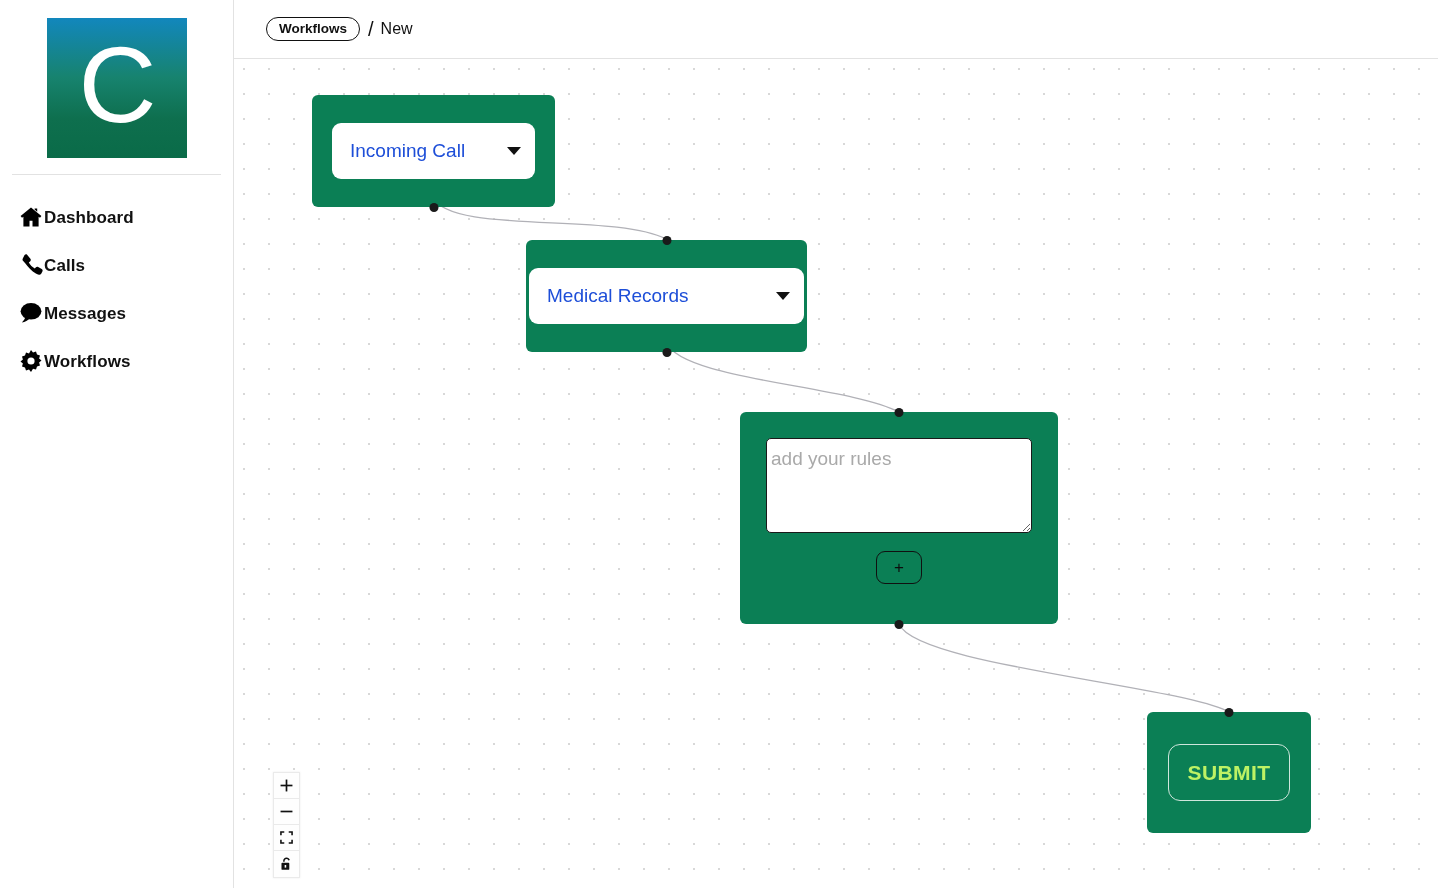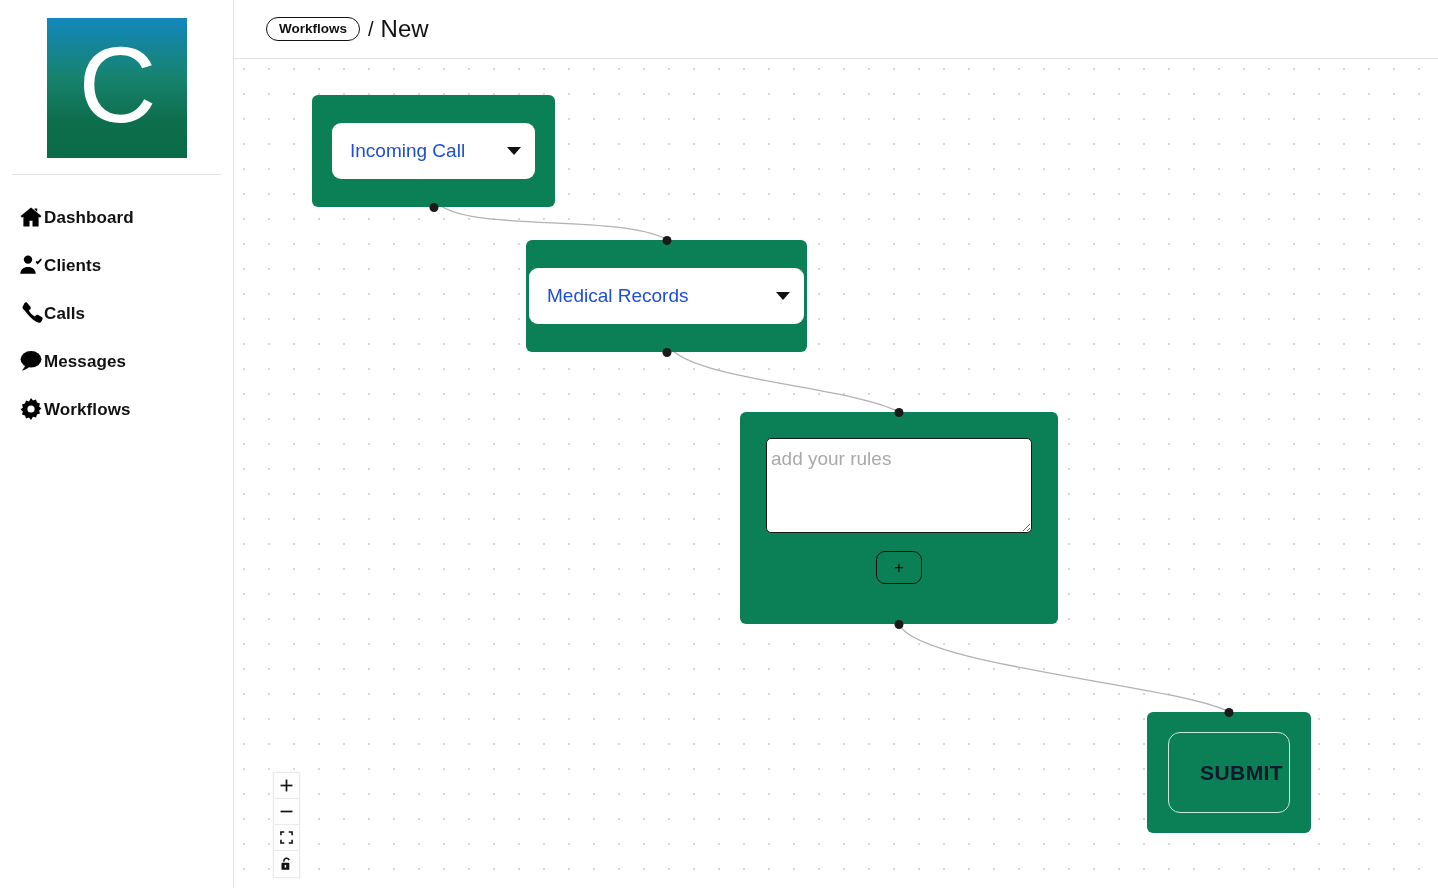--- a/index.html
+++ b/index.html
@@ -115,21 +115,21 @@
     cursor: pointer;
     background: #fff;
   }
   .crumb-sep {
     font-size: 20px;
     color: #111;
     margin: 0 7px 0 8px;
     font-weight: 400;
   }
   .crumb-current {
-    font-size: 24px;
+    font-size: 16px;
     color: #111;
     font-weight: 400;
   }
 
   
   #canvas {
     position: absolute;
     top: 60px; left: 0; right: 0; bottom: 0;
     overflow: hidden;
     background-color: #ffffff;
@@ -212,31 +212,30 @@
     align-items: center;
     justify-content: center;
     font-family: "Liberation Sans", sans-serif;
     padding: 0;
   }
 
   
   .node-submit { display: flex; align-items: center; justify-content: center; }
   .submit-btn {
     width: 122px;
-    height: 81px;
+    height: 57px;
     background: transparent;
     border: 1.4px solid #cfe6dc;
     border-radius: 12px;
-    color: #0f172a;
+    color: #bef264;
     font-size: 21px;
     font-weight: 700;
     letter-spacing: 0.4px;
     cursor: pointer;
     font-family: "Liberation Sans", sans-serif;
-    text-align: right;
   }
 
   
   .handle {
     position: absolute;
     width: 9px; height: 9px;
     background: #1a1a1a;
     border-radius: 50%;
     left: 50%;
     transform: translateX(-50%);
@@ -292,30 +291,20 @@
 
       <a class="nav-item">
         <span class="nav-icon">
           <svg width="24" height="24" viewBox="0 0 24 24" fill="currentColor">
             <path d="M12 2.6 1.6 11.1l1.4 1.7 1.4-1.15V21.4h6.1v-5.6h3v5.6h6.1v-9.75l1.4 1.15 1.4-1.7L12 2.6zm6.2 4.1V3.6h-2.6v1.0l2.6 2.1z"></path>
           </svg>
         </span>
         <span class="nav-label">Dashboard</span>
       </a>
 
-      <a class="nav-item">
-        <span class="nav-icon">
-          <svg width="24" height="24" viewBox="0 0 24 24" fill="currentColor">
-            <circle cx="9" cy="6.6" r="4.2"></circle>
-            <path d="M1.3 20.8c0-4.3 3.5-6.9 7.7-6.9s7.7 2.6 7.7 6.9H1.3z"></path>
-            <path d="M16.6 9.3l2.1 2.1 4.2-4.6-1.3-1.2-2.9 3.2-1-1-1.1 1.5z"></path>
-          </svg>
-        </span>
-        <span class="nav-label">Clients</span>
-      </a>
 
 
       <a class="nav-item">
         <span class="nav-icon">
           <svg width="24" height="24" viewBox="0 0 24 24" fill="currentColor">
             <path d="M7.9 1.4c-.9-.4-2 0-2.5.9L3.8 5.4c-.5.9-.3 2 .4 2.7 2.6 2.6 5.4 7.2 9.6 10.4 2.0 1.6 4.1 2.8 6.1 3.3.9.2 1.8-.2 2.3-1l1.2-2.2c.5-.9.2-2-.7-2.5l-3.5-2c-.8-.5-1.9-.3-2.5.4l-.9 1.1c-2.5-1.5-4.6-3.6-6.0-6.1l1.2-.9c.8-.6 1-1.7.6-2.5L7.9 1.4z"></path>
           </svg>
         </span>
         <span class="nav-label">Calls</span>
       </a>

